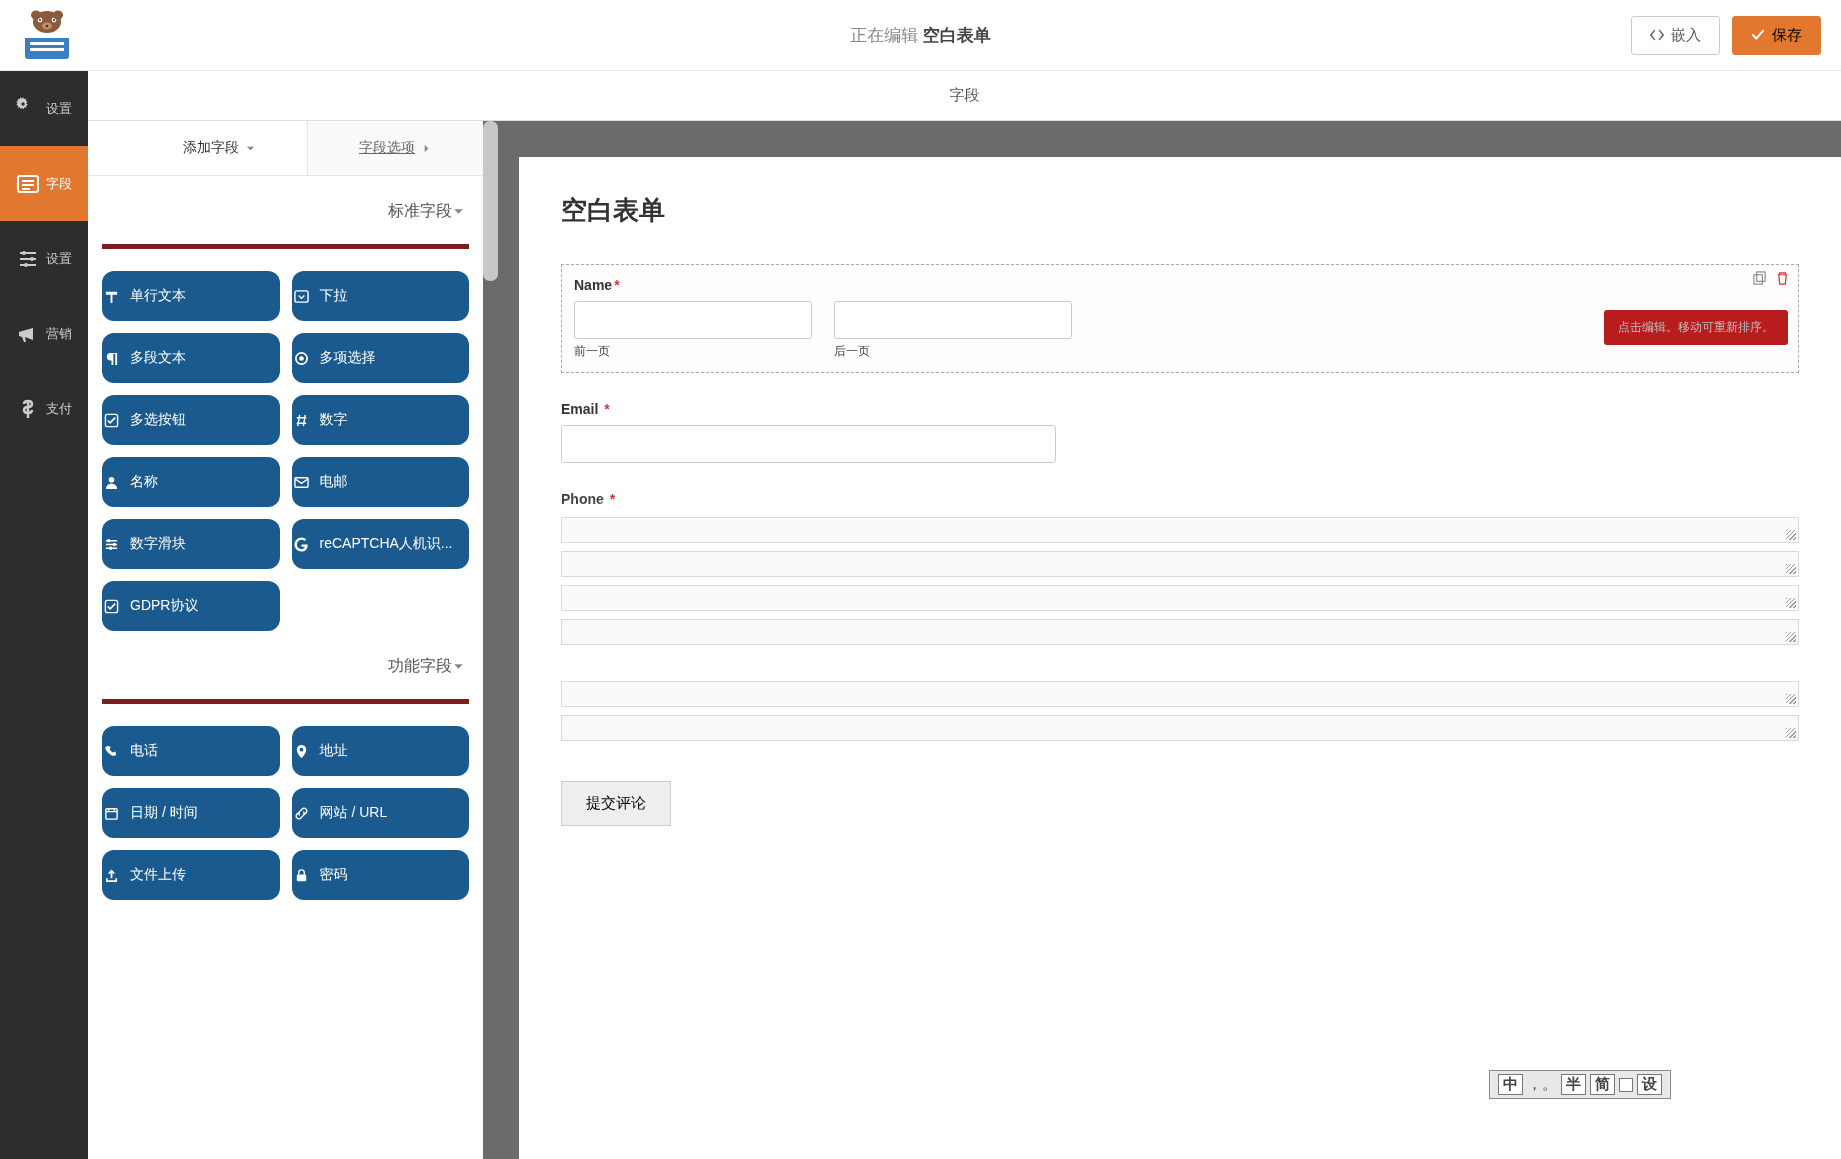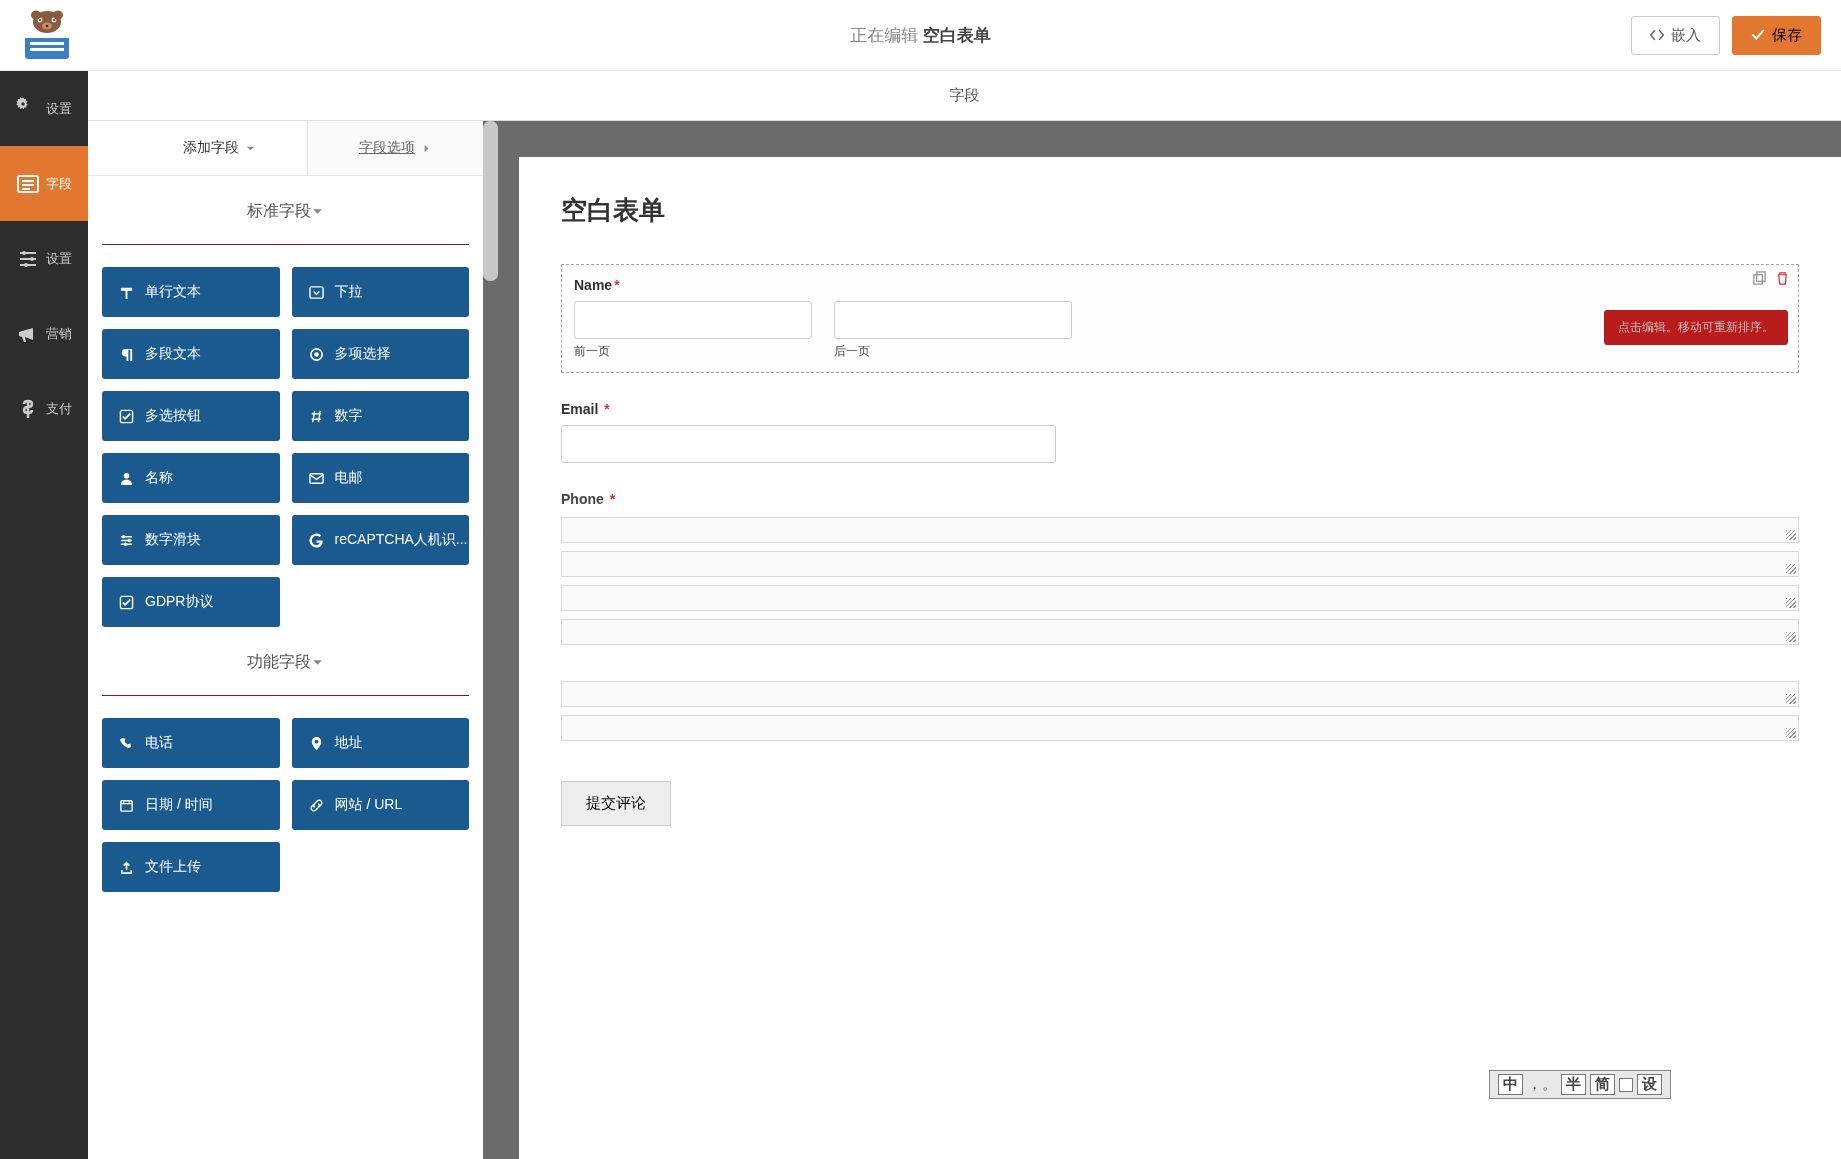--- a/index.html
+++ b/index.html
@@ -34,25 +34,25 @@
 .left-panel { width: 395px; background: #fff; flex-shrink: 0; display: flex; flex-direction: column; position: relative; }
 .left-panel::after { content: ''; position: absolute; right: -15px; top: 0; width: 15px; height: 160px; background: #c8c8c8; border-radius: 7px; }
 
 .tabs { display: flex; border-bottom: 1px solid #e5e5e5; }
 .tab { flex: 1; height: 54px; display: flex; align-items: center; justify-content: center; gap: 6px; color: #666; cursor: pointer; }
 .tab.active { color: #333; padding-left: 44px; }
 .tab:not(.active) { background: #fafafa; border-left: 1px solid #e5e5e5; text-decoration: underline; }
 .tab svg { width: 11px; height: 11px; fill: #888; }
 
 .panel-scroll { flex: 1; overflow-y: auto; padding: 0 14px 14px; }
-.section-hdr { display: flex; align-items: center; justify-content: center; padding: 25px 4px 22px; border-bottom: 1px solid #7f1d1d; margin-bottom: 22px; cursor: pointer; }
+.section-hdr { display: flex; align-items: center; justify-content: flex-end; padding: 25px 4px 22px; border-bottom: 5px solid #7f1d1d; margin-bottom: 22px; cursor: pointer; }
 .section-hdr span { font-size: 16px; color: #555; }
 .section-hdr svg { width: 13px; height: 13px; fill: #888; }
 .field-grid { display: grid; grid-template-columns: 1fr 1fr; gap: 12px; }
-.field-btn { background: #1a5a8e; color: #fff; border: none; border-radius: 3px; padding: 16px 17px; font-size: 14px; display: flex; align-items: center; gap: 11px; cursor: pointer; text-align: left; overflow: hidden; white-space: nowrap; }
+.field-btn { background: #1a5a8e; color: #fff; border: none; border-radius: 12px; padding: 16px 2px; font-size: 14px; display: flex; align-items: center; gap: 11px; cursor: pointer; text-align: left; overflow: hidden; white-space: nowrap; }
 .field-btn svg { width: 15px; height: 15px; fill: #fff; flex-shrink: 0; }
 
 
 .preview-wrap { flex: 1; background: #6b6b6b; padding: 36px 0 0 36px; overflow: hidden; min-width: 0; }
 .preview { background: #fff; height: 100%; padding: 36px 42px; overflow: auto; position: relative; }
 .preview-title { font-size: 26px; font-weight: 700; margin-bottom: 36px; color: #333; }
 
 .form-block { position: relative; margin-bottom: 28px; }
 .form-block.selected { border: 1px dashed #aaa; padding: 12px; background: #fdfdfd; }
 .form-block label { font-weight: 600; font-size: 14px; color: #333; display: block; margin-bottom: 8px; }
@@ -290,20 +290,27 @@
                   <path d="M6 10a3 3 0 010-4l2-2a3 3 0 114 4l-1 1M10 6a3 3 0 010 4l-2 2a3 3 0 11-4-4l1-1" fill="none" stroke="#fff" stroke-width="1.5"></path>
                 </svg>
                 <span>网站 / URL</span>
               </button>
               <button class="field-btn">
                 <svg viewBox="0 0 16 16">
                   <path d="M8 11V3M5 6l3-3 3 3M3 11v3h10v-3" fill="none" stroke="#fff" stroke-width="1.8"></path>
                 </svg>
                 <span>文件上传</span>
               </button>
+              <button class="field-btn">
+                <svg viewBox="0 0 16 16">
+                  <rect x="3" y="7" width="10" height="7" rx="1"></rect>
+                  <path d="M5 7V5a3 3 0 016 0v2" fill="none" stroke="#fff" stroke-width="1.5"></path>
+                </svg>
+                <span>密码</span>
+              </button>
             </div>
         </div>
       </div>
 
       <div class="preview-wrap">
         <div class="preview">
           <div class="preview-title">空白表单</div>
 
           <div class="form-block selected">
             <div class="block-actions">

